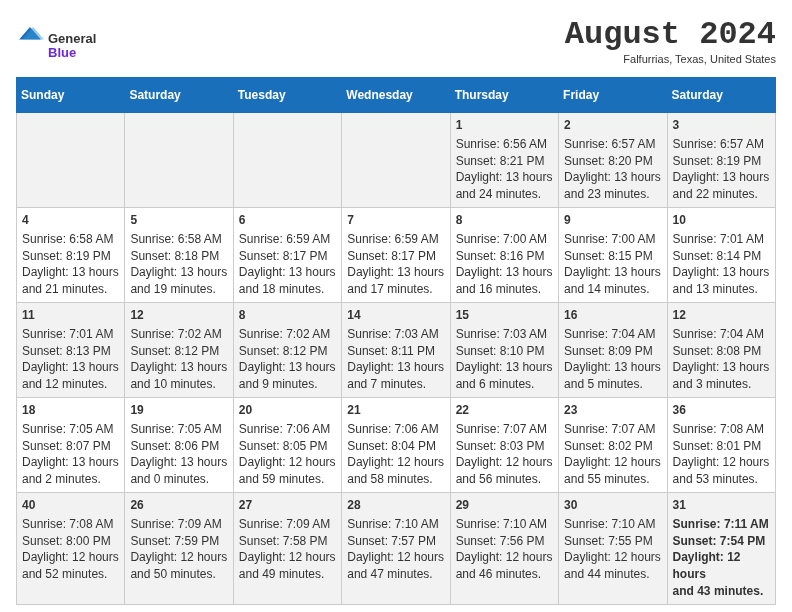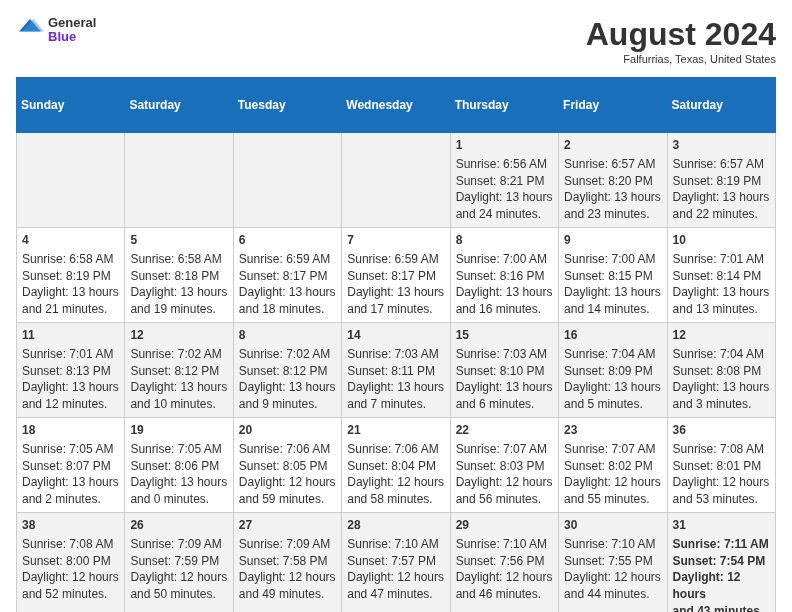--- a/index.html
+++ b/index.html
@@ -20,49 +20,51 @@
       display: flex;
       align-items: center;
       gap: 4px;
     }
     .logo-text {
       display: flex;
       flex-direction: column;
       font-size: 13px;
       font-weight: bold;
       line-height: 1.1;
+      margin-top: 16px;
     }
     .logo-text .general { color: #333; }
     .logo-text .blue { color: #6d28d9; }
     .logo-icon {
       width: 28px;
       height: 28px;
     }
     .title-block {
       text-align: right;
     }
     .title-block h1 {
       font-size: 32px;
       font-weight: bold;
       color: #333;
+      font-family: Liberation Mono, monospace;
     }
     .title-block h2 {
       font-size: 11px;
       font-weight: normal;
       color: #333;
     }
     table {
       width: 100%;
       border-collapse: collapse;
       font-size: 11px;
     }
     thead tr th {
       background-color: #1a6fba;
       color: #fff;
-      padding: 20px 4px;
+      padding: 10px 4px;
       text-align: left;
       font-weight: bold;
       font-size: 12px;
       border: 1px solid #1a6fba;
     }
     tbody tr td {
       border: 1px solid #ccc;
       vertical-align: top;
       padding: 4px 5px;
       width: calc(100% / 7);
@@ -295,21 +297,21 @@
         <td>
           <span class="day-num">36</span>
           <div class="day-info" style="white-space: pre-line;">Sunrise: 7:08 AM
 Sunset: 8:01 PM
 Daylight: 12 hours
 and 53 minutes.</div>
         </td>
       </tr>
       <tr>
         <td>
-          <span class="day-num">38</span>
+          <span class="day-num">40</span>
           <div class="day-info" style="white-space: pre-line;">Sunrise: 7:08 AM
 Sunset: 8:00 PM
 Daylight: 12 hours
 and 52 minutes.</div>
         </td>
         <td>
           <span class="day-num">26</span>
           <div class="day-info" style="white-space: pre-line;">Sunrise: 7:09 AM
 Sunset: 7:59 PM
 Daylight: 12 hours

